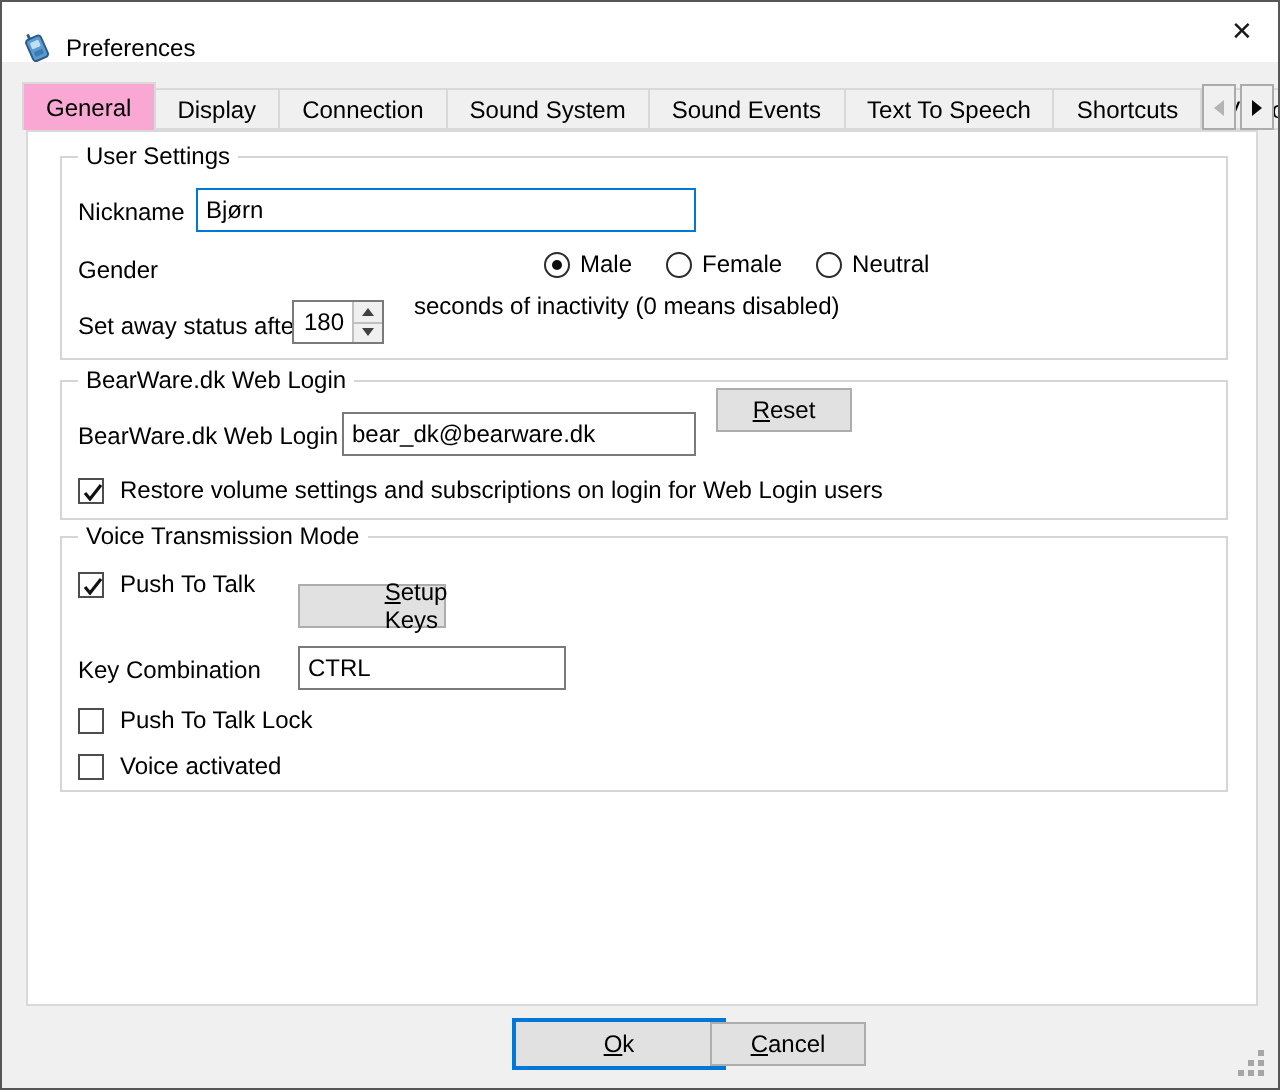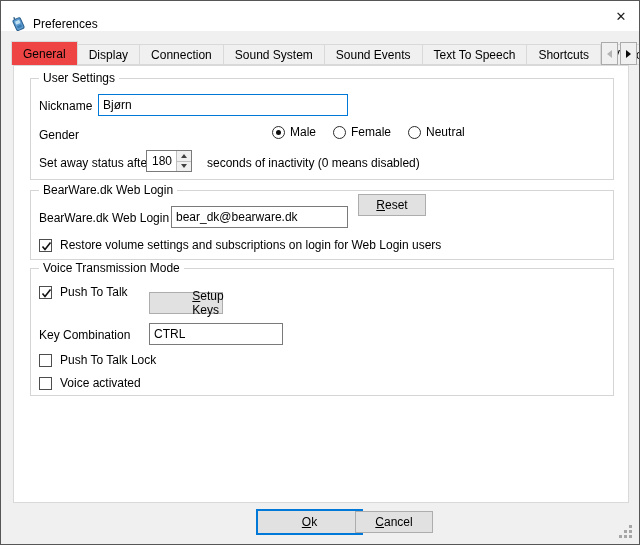--- a/index.html
+++ b/index.html
@@ -18,21 +18,21 @@
   .close-btn { position:absolute; right:0; top:0; width:36px; height:30px; display:flex; align-items:center; justify-content:center; font-size:13px; color:#1a1a1a; cursor:default; }
 
   
   .tabbar { position:absolute; left:10px; top:40px; right:0; height:24px; display:flex; align-items:flex-end; overflow:hidden; white-space:nowrap; }
   .tab {
     height:21px; line-height:20px; padding:0 11px; background:#f0f0f0;
     border:1px solid #d9d9d9; border-left:none; flex:0 0 auto;
   }
   .tab:first-child { border-left:1px solid #d9d9d9; }
   .tab.checked {
-    height:25px; line-height:24px; background:#ef4444; position:relative; z-index:3;
+    height:25px; line-height:24px; background:#f9a8d4; position:relative; z-index:3;
     border-left:1px solid #d9d9d9; border-bottom:1px solid #fff; margin-bottom:-1px;
   }
   .tab-scroll { position:absolute; top:41px; right:2px; display:flex; z-index:4; }
   .scroll-btn { width:17px; height:23px; background:#f0f0f0; border:1px solid #ababab; display:flex; align-items:center; justify-content:center; margin-left:2px; }
   .arr-left { width:0; height:0; border-top:4px solid transparent; border-bottom:4px solid transparent; border-right:5px solid #b4b4b4; }
   .arr-right { width:0; height:0; border-top:4px solid transparent; border-bottom:4px solid transparent; border-left:5px solid #0a0a0a; }
 
   
   .pane { position:absolute; left:12px; top:64px; width:616px; height:438px; background:#ffffff; border:1px solid #d9d9d9; z-index:2; }
 
@@ -150,21 +150,21 @@
         <span class="val">180</span>
         <div class="btns">
           <div class="spin-btn up">
               <span class="tri-up"></span>
             </div>
           <div class="spin-btn">
               <span class="tri-dn"></span>
             </div>
         </div>
       </div>
-      <span class="lbl" style="left:176px; top:77px;">seconds of inactivity (0 means disabled)</span>
+      <span class="lbl" style="left:176px; top:67px;">seconds of inactivity (0 means disabled)</span>
     </div>
 
     <div class="groupbox" style="left:16px; top:124px; width:584px; height:70px;">
       <span class="group-label">BearWare.dk Web Login</span>
 
       <span class="lbl" style="left:8px; top:20px;">BearWare.dk Web Login ID</span>
       <input class="txt" style="left: 140px; top: 15px; width: 177px;" value="bear_dk@bearware.dk">
       <div class="btn" style="left:327px; top:3px; width:68px;">
         <span class="mnemonic">Reset</span>
       </div>

